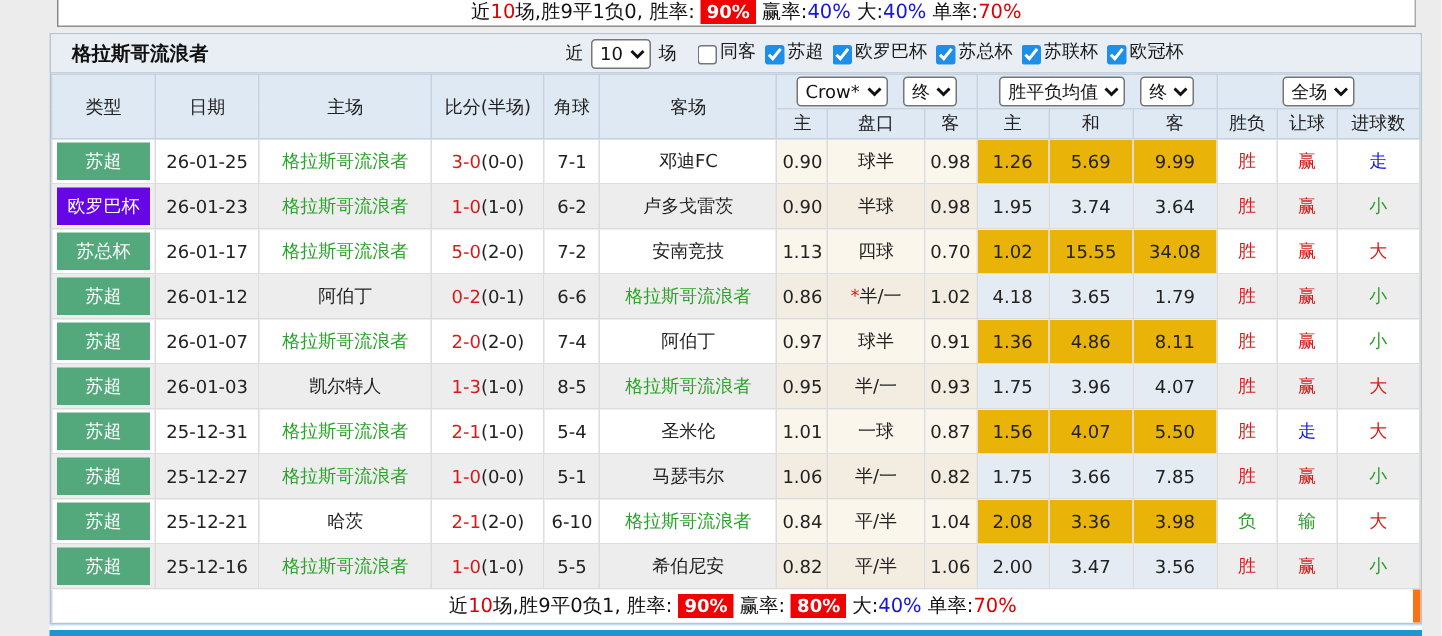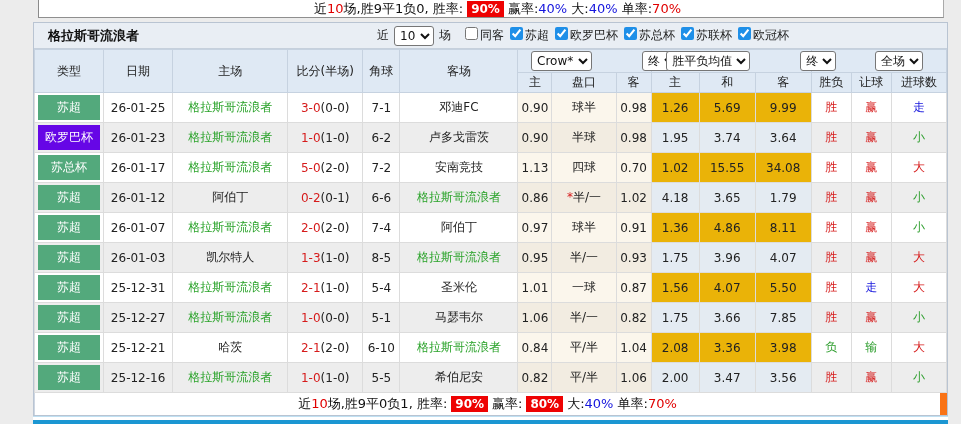--- a/index.html
+++ b/index.html
@@ -30,23 +30,22 @@
     height:26px; background:#e9eef4; display:flex; align-items:center;
     border-bottom:1px solid #c6d0dc; padding:0 10px;
   }
   .team-name { font-weight:bold; font-size:13px; color:#111; margin-left:4px; }
   .filters { display:flex; align-items:center; margin-left:auto; margin-right:148px; gap:4px; }
   .filters select { margin:0 1px; }
   select {
     font-size:12px; height:20px; border:1px solid #767676; border-radius:3px;
     background:#fff; color:#111; padding:0 1px;
     font-family:"DejaVu Sans","Liberation Sans",sans-serif;
-    margin-left:40px;
-  }
-  label.cb { display:inline-flex; align-items:flex-start; gap:2px; margin-left:6px; cursor:pointer; }
+  }
+  label.cb { display:inline-flex; align-items:flex-end; gap:2px; margin-left:6px; cursor:pointer; }
   label.cb:first-of-type { margin-left:10px; }
   label.cb input { width:13px; height:13px; margin:0; accent-color:#1e8fe8; }
 
   
   table { border-collapse:collapse; width:100%; table-layout:fixed; }
   th {
     background:#dfe9f4; border:1px solid #c6d2e0; font-weight:normal;
     color:#222; font-size:12px; padding:1px 0;
   }
   tr.group-row th { height:22px; }
@@ -67,21 +66,21 @@
   .badge.green  { background:#53a97c; }
   .badge.purple { background:#6606e6; }
   .team-green { color:#2ba32b; }
   .c-red   { color:#d61b1b; }
   .c-green { color:#2e9e2e; }
   .c-blue  { color:#1515dd; }
 
   
   .summary-strip {
     height:22px; display:flex; align-items:center; justify-content:center;
-    background:#fff; border-left:1px solid #cdd6e2; border-right:7px solid #f97316;
+    background:#fff; border-left:1px solid #cdd6e2; border-right:5px solid #f97316;
   }
   .seg { display:inline; }
   .seg.t    { color:#111; }
   .seg.red  { color:#e00000; }
   .seg.blue { color:#1515dd; }
   .seg.badge {
     background:#ee0202; color:#fff; font-weight:bold;
     padding:1px 4px; margin:0 4px;
   }
 

